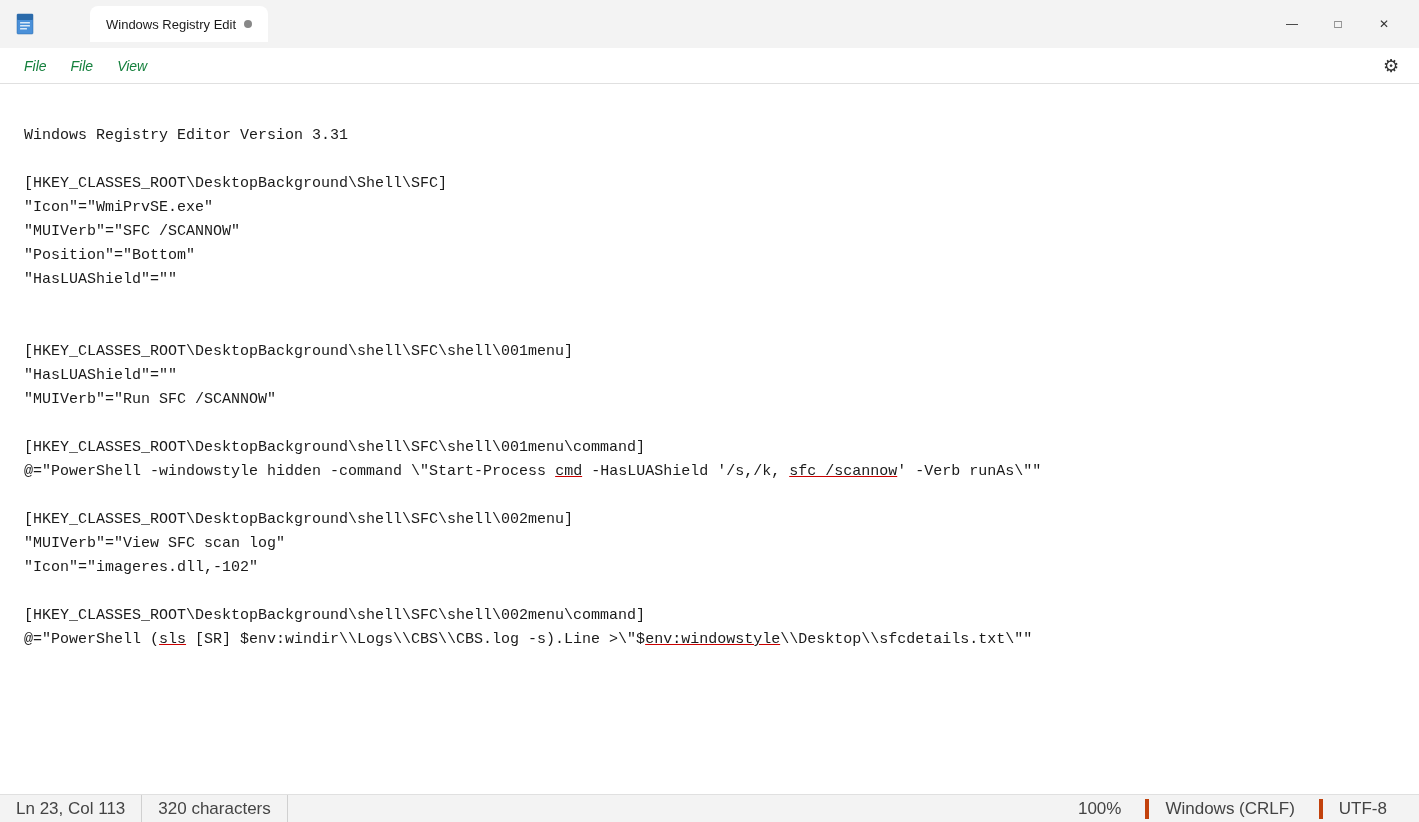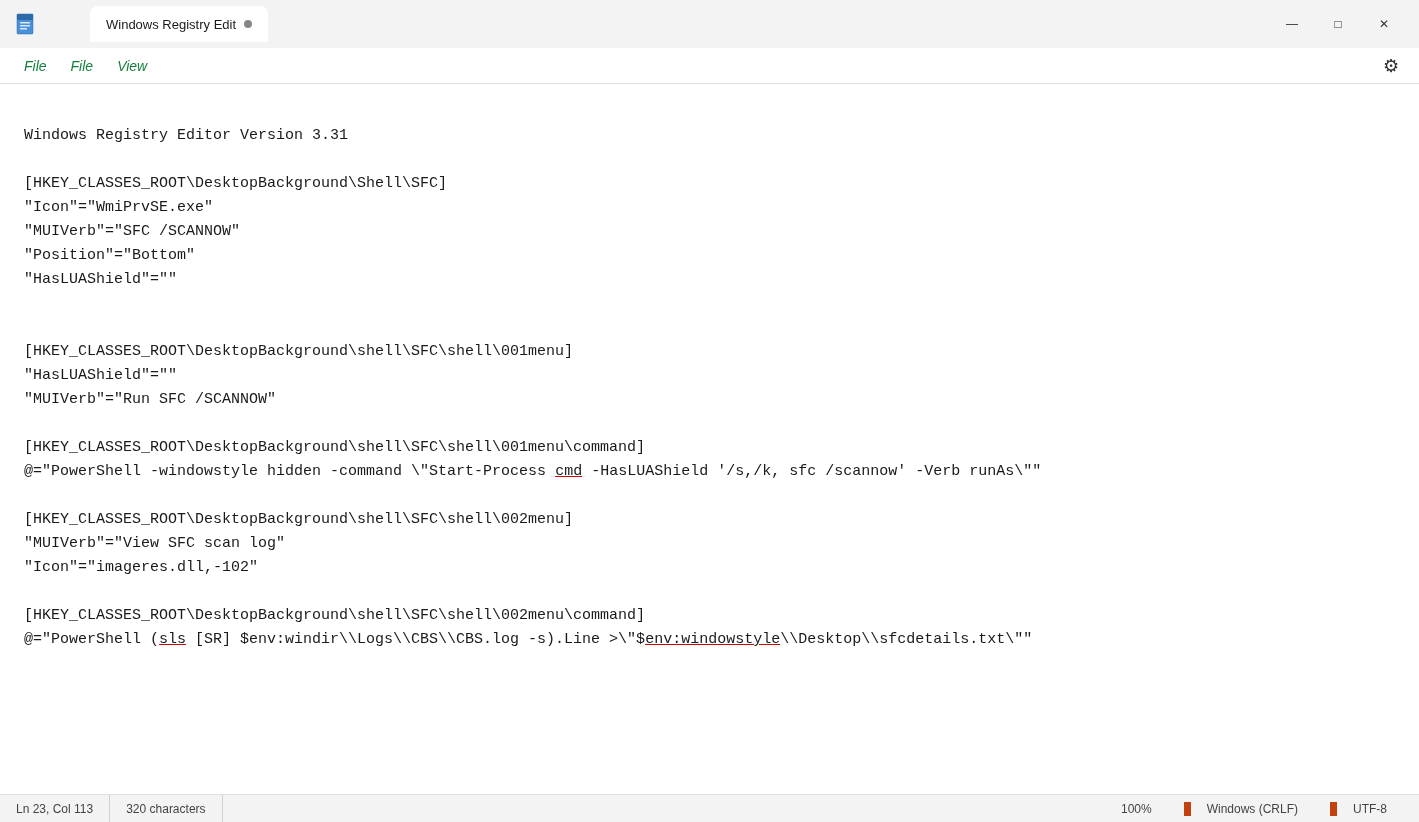--- a/index.html
+++ b/index.html
@@ -145,45 +145,45 @@
       align-items: center;
       background: #f3f3f3;
       height: 28px;
       padding: 0 16px;
       border-top: 1px solid #e0e0e0;
       flex-shrink: 0;
       gap: 0;
     }
 
     .status-item {
-      font-size: 12px;
+      font-size: 17px;
       color: #444;
       padding: 0 16px;
       border-right: 1px solid #d0d0d0;
       height: 100%;
       display: flex;
       align-items: center;
     }
 
     .status-item:first-child {
       padding-left: 0;
     }
 
     .status-spacer {
       flex: 1;
     }
 
     .status-right {
       display: flex;
-      gap: 16px;
+      gap: 8px;
     }
 
     .status-right .status-item {
       border-right: none;
-      border-left: 7px solid #c2410c;
+      border-left: 4px solid #c2410c;
     }
 
     .status-right .status-item:first-child {
       border-left: none;
     }
   </style>
 </head>
 <body>
 
 <div class="title-bar">
@@ -229,21 +229,21 @@
 <span>"<span class="underline">MUIVerb</span>"="SFC /SCANNOW"</span>
 <span>"Position"="Bottom"</span>
 <span>"<span class="underline">HasLUAShield</span>"=""</span>
 
 
 <span>[HKEY_CLASSES_ROOT\<span class="underline">DesktopBackground</span>\shell\SFC\shell\001menu]</span>
 <span>"<span class="underline">HasLUAShield</span>"=""</span>
 <span>"<span class="underline">MUIVerb</span>"="Run SFC /SCANNOW"</span>
 
 <span>[HKEY_CLASSES_ROOT\<span class="underline">DesktopBackground</span>\shell\SFC\shell\001menu\command]</span>
-<span>@="PowerShell -<span class="underline">windowstyle</span> hidden -command \"Start-Process <span style="text-decoration:underline;text-decoration-color:#cc0000;">cmd</span> -<span class="underline">HasLUAShield</span> '/s,/k, <span style="text-decoration-color:#cc0000;">sfc /scannow</span>' -Verb <span class="underline">runAs</span>\""</span>
+<span>@="PowerShell -<span class="underline">windowstyle</span> hidden -command \"Start-Process <span style="text-decoration:underline;text-decoration-color:#cc0000;">cmd</span> -<span class="underline">HasLUAShield</span> '/s,/k, <span style="text-decoration:underline;text-decoration-color:#cc0000;">sfc /scannow</span>' -Verb <span class="underline">runAs</span>\""</span>
 
 <span>[HKEY_CLASSES_ROOT\<span class="underline">DesktopBackground</span>\shell\SFC\shell\002menu]</span>
 <span>"<span class="underline">MUIVerb</span>"="View SFC scan log"</span>
 <span>"Icon"="imageres.dll,-102"</span>
 
 <span>[HKEY_CLASSES_ROOT\<span class="underline">DesktopBackground</span>\shell\SFC\shell\002menu\command]</span>
 <span>@="PowerShell (<span style="text-decoration:underline;text-decoration-color:#cc0000;">sls</span> [SR] $env:windir\\Logs\\CBS\\CBS.log -s).Line &gt;\"$<span style="text-decoration:underline;text-decoration-color:#cc0000;">env:windowstyle</span>\\Desktop\\sfcdetails.txt\""</span>
   </div>
 </div>
 

